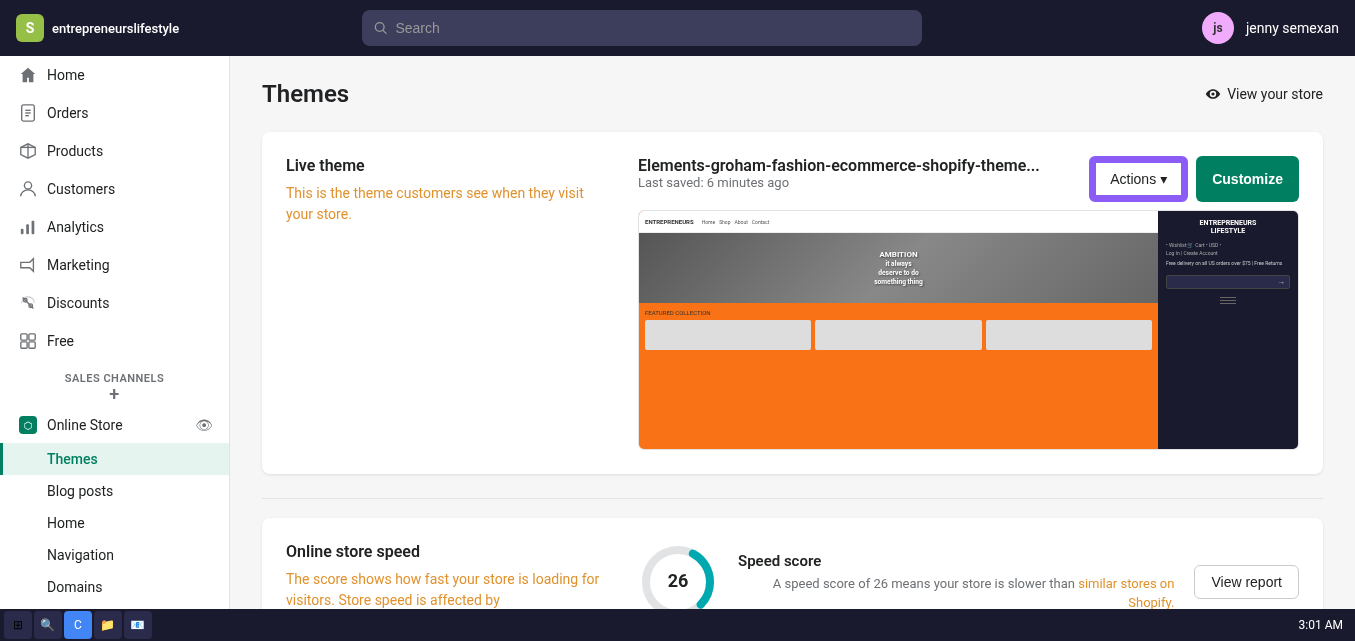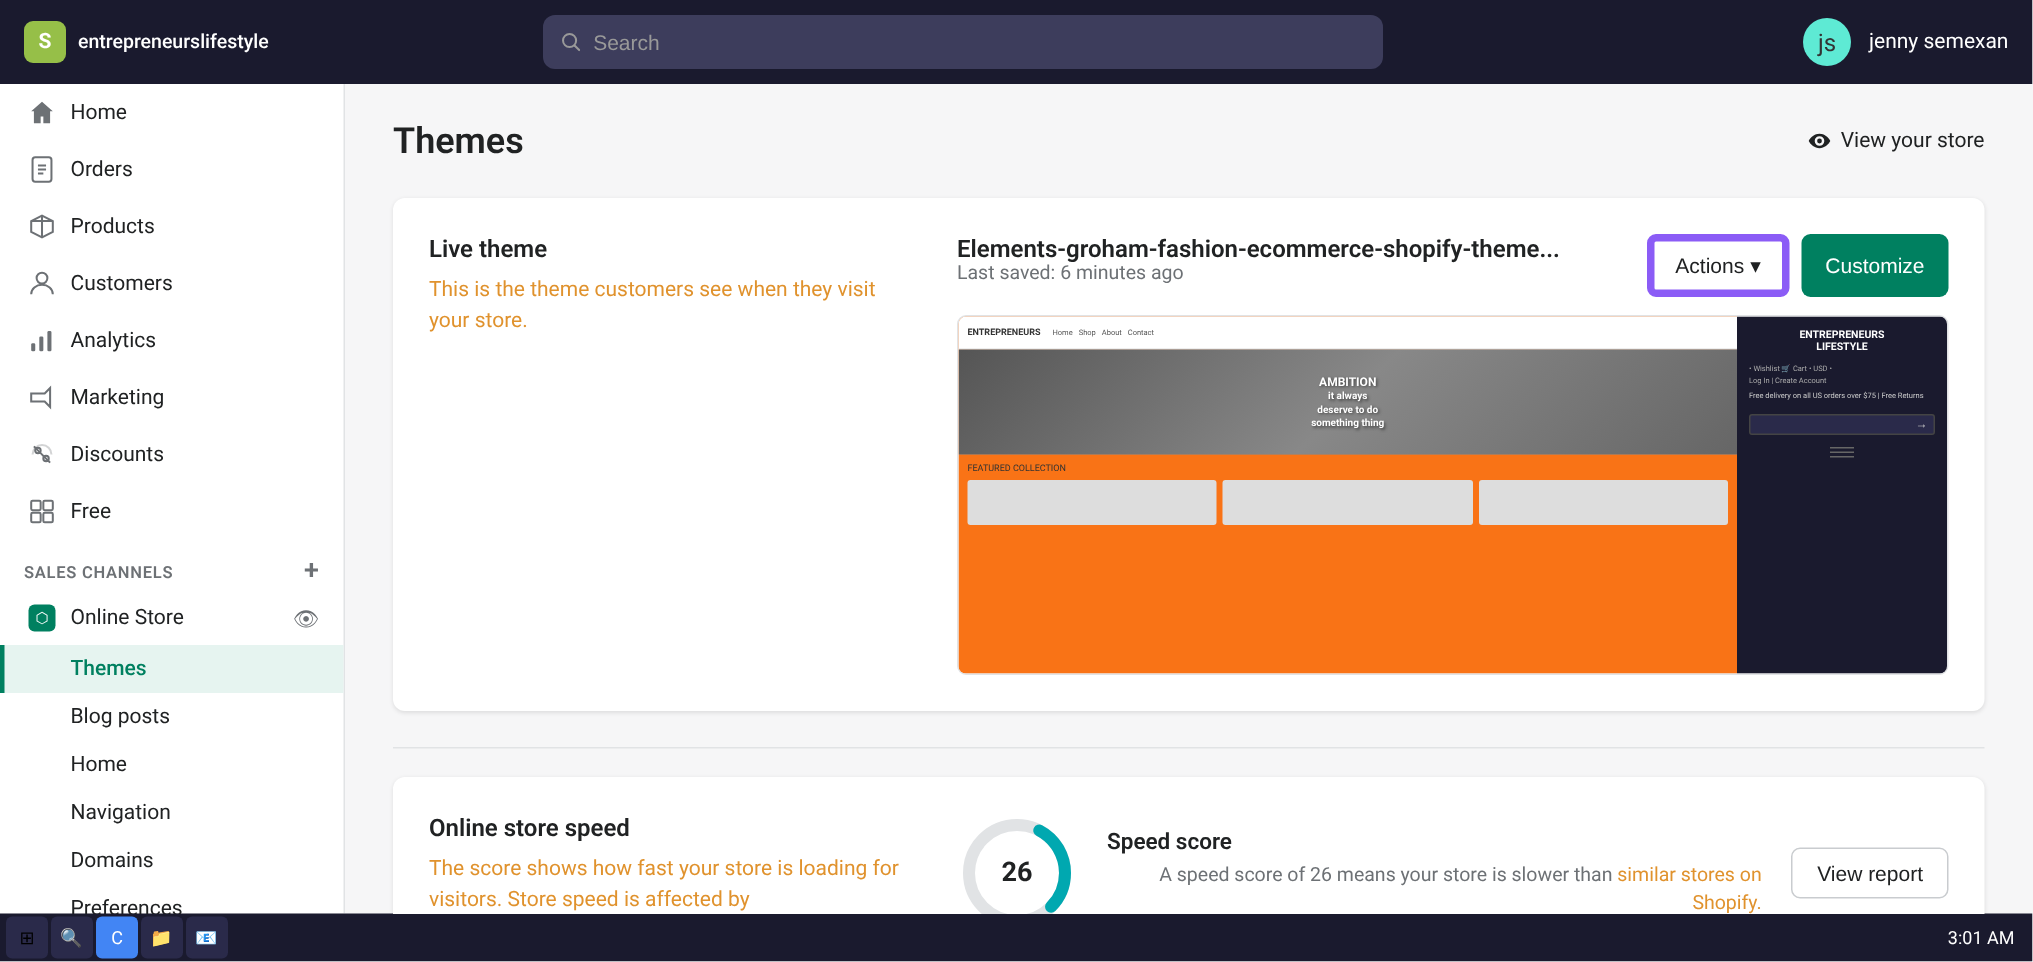--- a/index.html
+++ b/index.html
@@ -22,21 +22,21 @@
       display: flex; align-items: center; background: #3d3d5c; border-radius: 8px; padding: 0 12px; height: 36px; gap: 8px;
     }
     .search-wrapper input {
       background: none; border: none; outline: none; color: #ccc; font-size: 14px; width: 100%;
     }
     .search-wrapper input::placeholder { color: #999; }
     .topbar-right {
       display: flex; align-items: center; gap: 12px; margin-left: auto;
     }
     .avatar {
-      width: 32px; height: 32px; border-radius: 50%; background: #5eead4; display: flex; align-items: center; justify-content: center; font-size: 16px; font-weight: 400; color: #333;
+      width: 32px; height: 32px; border-radius: 50%; background: #f0abfc; display: flex; align-items: center; justify-content: center; font-size: 12px; font-weight: 700; color: #333;
     }
     .topbar-username { color: #fff; font-size: 14px; }
 
     
     .main-layout {
       display: flex; flex: 1; overflow: hidden;
     }
 
     
     .sidebar {
@@ -46,21 +46,21 @@
     .sidebar-scroll::-webkit-scrollbar { width: 4px; }
     .sidebar-scroll::-webkit-scrollbar-track { background: transparent; }
     .sidebar-scroll::-webkit-scrollbar-thumb { background: #ccc; border-radius: 2px; }
 
     .nav-item {
       display: flex; align-items: center; gap: 10px; padding: 10px 16px; font-size: 14px; color: #202223; cursor: pointer; text-decoration: none; border-left: 3px solid transparent;
     }
     .nav-item .nav-icon { width: 18px; height: 18px; display: flex; align-items: center; justify-content: center; color: #6d7175; flex-shrink: 0; font-size: 16px; }
 
     .section-label {
-      display: flex; align-items: center; justify-content: space-between; padding: 12px 16px 4px; font-size: 11px; font-weight: 600; color: #6d7175; letter-spacing: 0.5px; text-transform: uppercase;
+      display: flex; align-items: center; justify-content: flex-start; padding: 12px 16px 4px; font-size: 11px; font-weight: 600; color: #6d7175; letter-spacing: 0.5px; text-transform: uppercase; flex-direction: column;
     }
     .section-label .add-btn { cursor: pointer; color: #6d7175; font-size: 18px; line-height: 1; }
 
     .sub-nav-item {
       display: flex; align-items: center; padding: 8px 16px 8px 44px; font-size: 14px; color: #202223; cursor: pointer; border-left: 3px solid transparent;
     }
     .sub-nav-item.active { color: #008060; background: #e6f4f0; border-left-color: #008060; font-weight: 500; }
 
     .online-store-row {
       display: flex; align-items: center; justify-content: space-between; padding: 9px 16px; cursor: pointer; border-left: 3px solid transparent;
@@ -102,24 +102,24 @@
     .section-desc { font-size: 14px; color: #e0922d; line-height: 1.5; }
 
     .theme-header {
       display: flex; align-items: flex-start; justify-content: space-between; margin-bottom: 8px;
     }
     .theme-name { font-size: 16px; font-weight: 600; color: #202223; }
     .theme-saved { font-size: 13px; color: #6d7175; margin-bottom: 12px; }
 
     .theme-actions { display: flex; gap: 8px; }
     .btn-actions {
-      display: flex; align-items: center; gap: 4px; padding: 8px 14px; border: 5px solid #8b5cf6; border-radius: 6px; background: #fff; font-size: 14px; color: #202223; cursor: pointer; font-weight: 500;
+      display: flex; align-items: center; gap: 4px; padding: 8px 14px; border: 7px solid #8b5cf6; border-radius: 6px; background: #fff; font-size: 14px; color: #202223; cursor: pointer; font-weight: 500;
     }
     .btn-customize {
-      padding: 8px 16px; background: #008060; color: #fff; border: none; border-radius: 6px; font-size: 14px; font-weight: 400; cursor: pointer;
+      padding: 8px 16px; background: #008060; color: #fff; border: none; border-radius: 6px; font-size: 14px; font-weight: 700; cursor: pointer;
     }
 
     
     .theme-preview {
       border: 1px solid #e1e3e5; border-radius: 6px; overflow: hidden; height: 240px; background: #f6f6f7; position: relative;
     }
     .theme-preview-inner {
       display: flex; height: 100%;
     }
     .preview-main {

